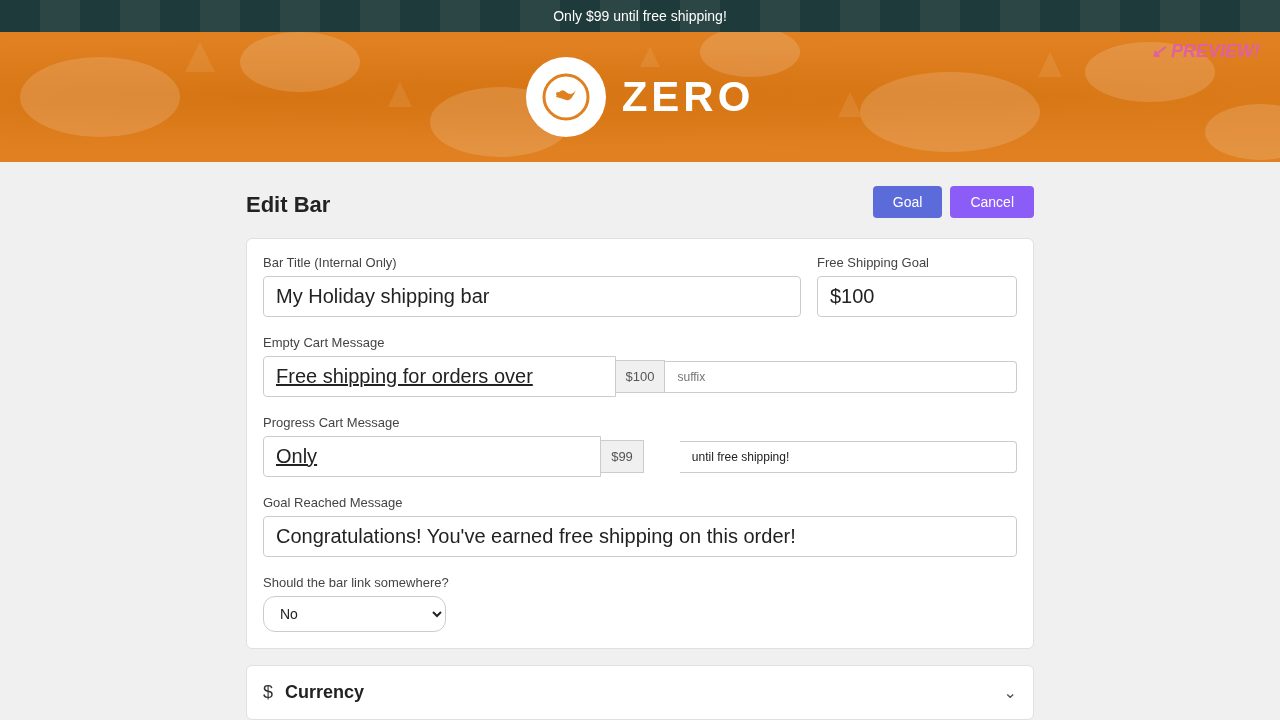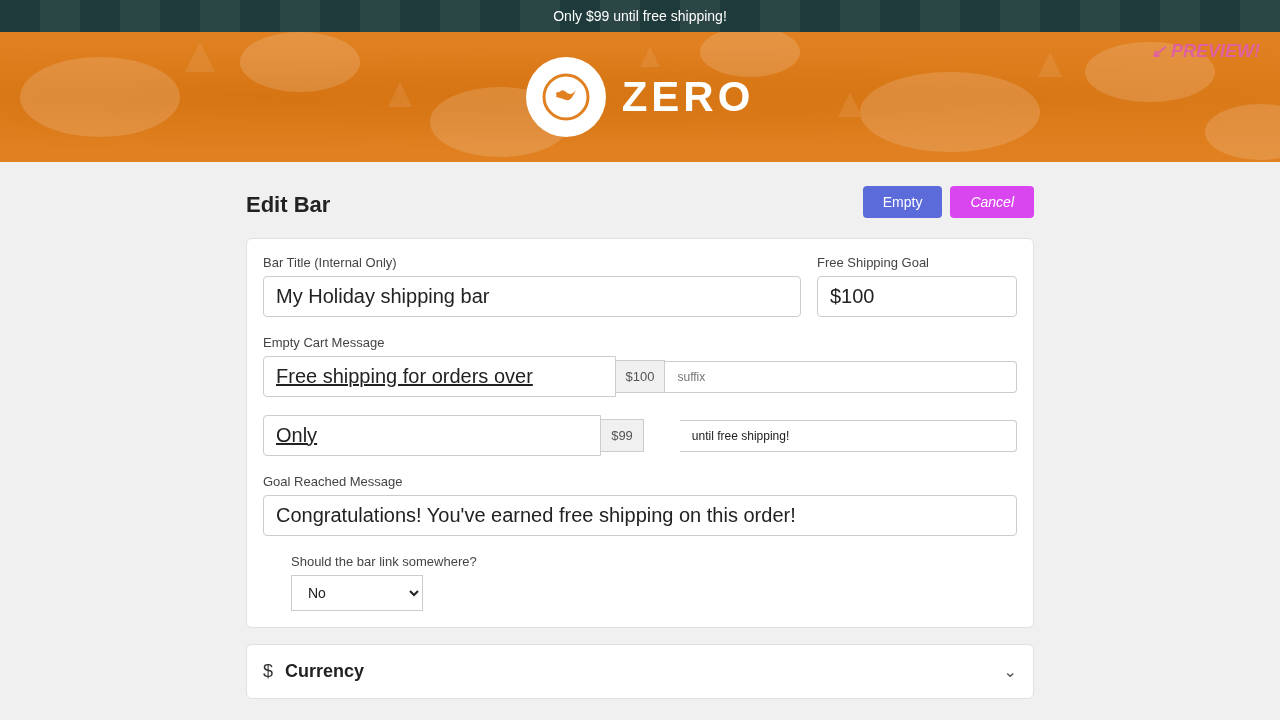--- a/index.html
+++ b/index.html
@@ -116,28 +116,27 @@
     .btn-save {
       background: #5b6bda;
       color: white;
       border: none;
       padding: 8px 20px;
       border-radius: 4px;
       font-size: 14px;
       cursor: pointer;
     }
     .btn-cancel {
-      background: #d946ef;
+      background: #8b5cf6;
       color: white;
       border: none;
       padding: 8px 20px;
       border-radius: 4px;
       font-size: 14px;
       cursor: pointer;
-      font-style: italic;
     }
 
     
     .card {
       background: white;
       border-radius: 6px;
       padding: 16px;
       margin-bottom: 16px;
       border: 1px solid #e0e0e0;
     }
@@ -193,28 +192,28 @@
       font-size: 12px;
       color: #aaa;
       flex: 1;
       outline: none;
     }
     .input-suffix-text.has-value { color: #222; margin-left: 36px; }
 
     
     .form-select {
       border: 1px solid #ccc;
-      border-radius: 0;
+      border-radius: 12px;
       padding: 8px 12px;
       font-size: 14px;
       color: #222;
       background: white;
       outline: none;
       appearance: auto;
-      width: 132px;
+      width: 183px;
     }
 
     
     .section-header {
       display: flex;
       align-items: center;
       justify-content: space-between;
       cursor: pointer;
     }
     .section-header-left {
@@ -276,21 +275,21 @@
     <span>↙</span>
     <span>PREVIEW!</span>
   </div>
 </div>
 
 <div class="main-content">
 
   <div class="page-header">
     <h1 class="page-title">Edit Bar</h1>
     <div class="btn-group">
-      <button class="btn-save">Empty</button>
+      <button class="btn-save">Goal</button>
       <button class="btn-cancel">Cancel</button>
     </div>
   </div>
 
   <div class="card">
 
     <div class="form-row">
       <div class="form-group">
         <label class="form-label">Bar Title (Internal Only)</label>
         <input class="form-input" type="text" value="My Holiday shipping bar" style="">
@@ -307,37 +306,38 @@
         <div class="input-group">
           <input class="form-input" type="text" value="Free shipping for orders over" style="">
           <span class="input-addon">$100</span>
           <input class="input-suffix-text" type="text" placeholder="suffix" style="">
         </div>
       </div>
     </div>
 
     <div class="form-row">
       <div class="form-group">
+        <label class="form-label">Progress Cart Message</label>
         <div class="input-group">
           <input class="form-input" type="text" value="Only" style="">
           <span class="input-addon">$99</span>
           <input class="input-suffix-text has-value" type="text" value="until free shipping!" style="">
         </div>
       </div>
     </div>
 
     <div class="form-row">
       <div class="form-group">
         <label class="form-label">Goal Reached Message</label>
         <input class="form-input" type="text" value="Congratulations! You've earned free shipping on this order!" style="">
       </div>
     </div>
 
     <div class="form-row">
-      <div class="form-group" style="flex: none; margin-left: 28px;">
+      <div class="form-group" style="flex: none;">
         <label class="form-label">Should the bar link somewhere?</label>
         <select class="form-select">
           <option value="no" selected="">No</option>
           <option value="yes">Yes</option>
         </select>
       </div>
     </div>
 
   </div>
 

